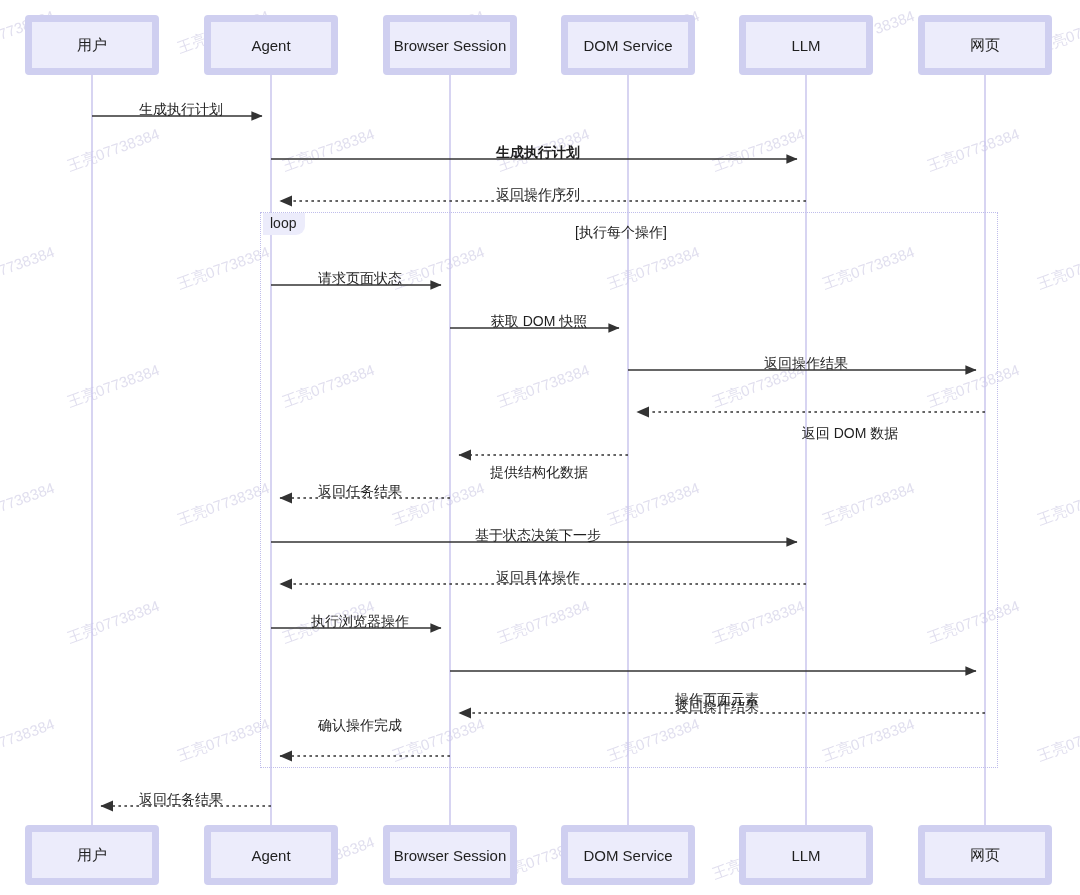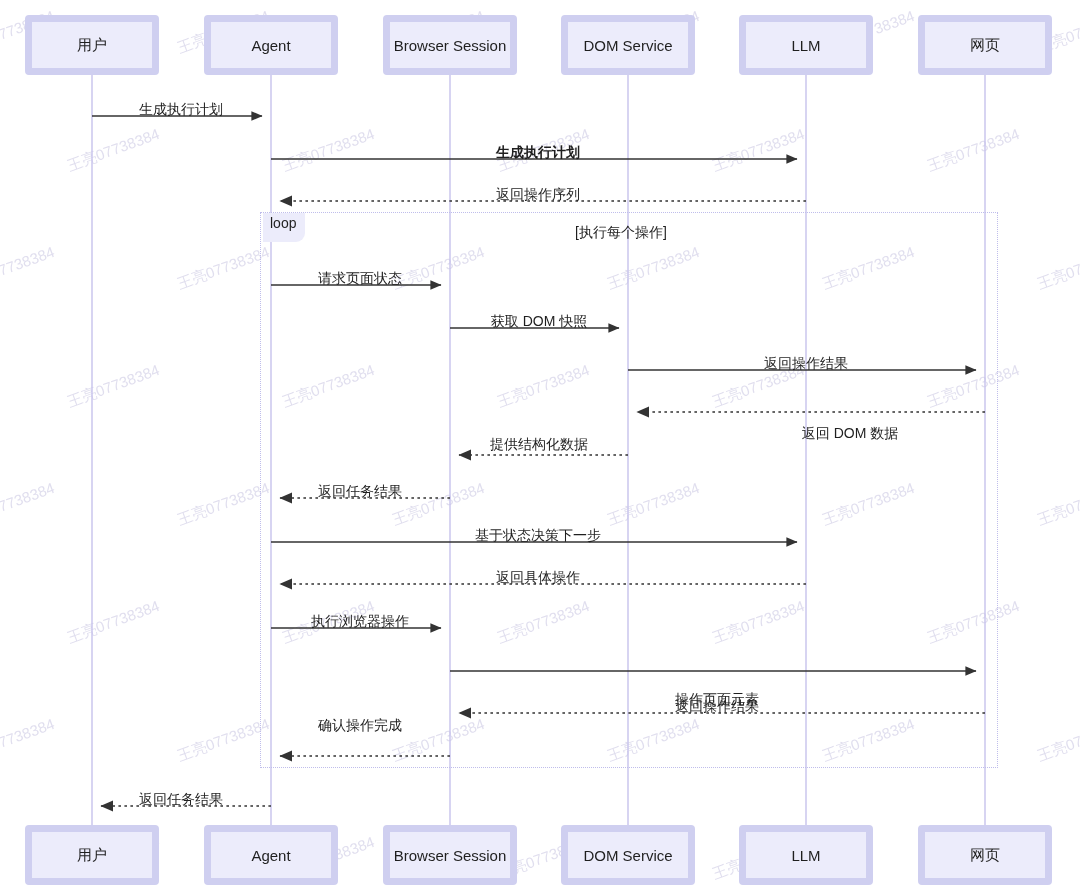--- a/index.html
+++ b/index.html
@@ -48,21 +48,21 @@
     border:1.5px dotted #BFBDEB;
     background:transparent;
     z-index:12;
   }
   #loop-tag{
     position:absolute;
     background:#ECECFB;
     border:none;
     color:#1f1f1f;
     font-size:14px;
-    padding:2px 9px 10px 7px;
+    padding:2px 9px 3px 7px;
     z-index:22;
     line-height:1.2;
     border-bottom-right-radius:9px;
   }
   #loop-condition{
     position:absolute;
     color:#1f1f1f;
     font-size:14px;
     z-index:22;
     white-space:nowrap;
@@ -209,21 +209,21 @@
   <div id="loop-condition" style="left: 621px; top: 224px; transform: translateX(-50%);">[执行每个操作]</div>
 
   <div id="msg-labels">
       <div class="msg-label" style="left: 181px; top: 101px;">生成执行计划</div>
       <div class="msg-label" style="left: 538px; top: 144px; font-weight: bold;">生成执行计划</div>
       <div class="msg-label" style="left: 538px; top: 186px;">返回操作序列</div>
       <div class="msg-label" style="left: 360px; top: 270px;">请求页面状态</div>
       <div class="msg-label" style="left: 539px; top: 313px;">获取 DOM 快照</div>
       <div class="msg-label" style="left: 806px; top: 355px;">返回操作结果</div>
       <div class="msg-label" style="left: 850px; top: 397px; margin-top: 28px;">返回 DOM 数据</div>
-      <div class="msg-label" style="left: 539px; top: 436px;">提供结构化数据</div>
+      <div class="msg-label" style="left: 539px; top: 464px;">提供结构化数据</div>
       <div class="msg-label" style="left: 360px; top: 483px;">返回任务结果</div>
       <div class="msg-label" style="left: 538px; top: 527px;">基于状态决策下一步</div>
       <div class="msg-label" style="left: 538px; top: 569px; text-align: right;">返回具体操作</div>
       <div class="msg-label" style="left: 360px; top: 613px; text-align: center;">执行浏览器操作</div>
       <div class="msg-label" style="left: 717px; top: 691px;">操作页面元素</div>
       <div class="msg-label" style="left: 717px; top: 698px;">返回操作结果</div>
       <div class="msg-label" style="left: 360px; top: 717px;">确认操作完成</div>
       <div class="msg-label" style="left: 181px; top: 791px;">返回任务结果</div>
     </div>
 

